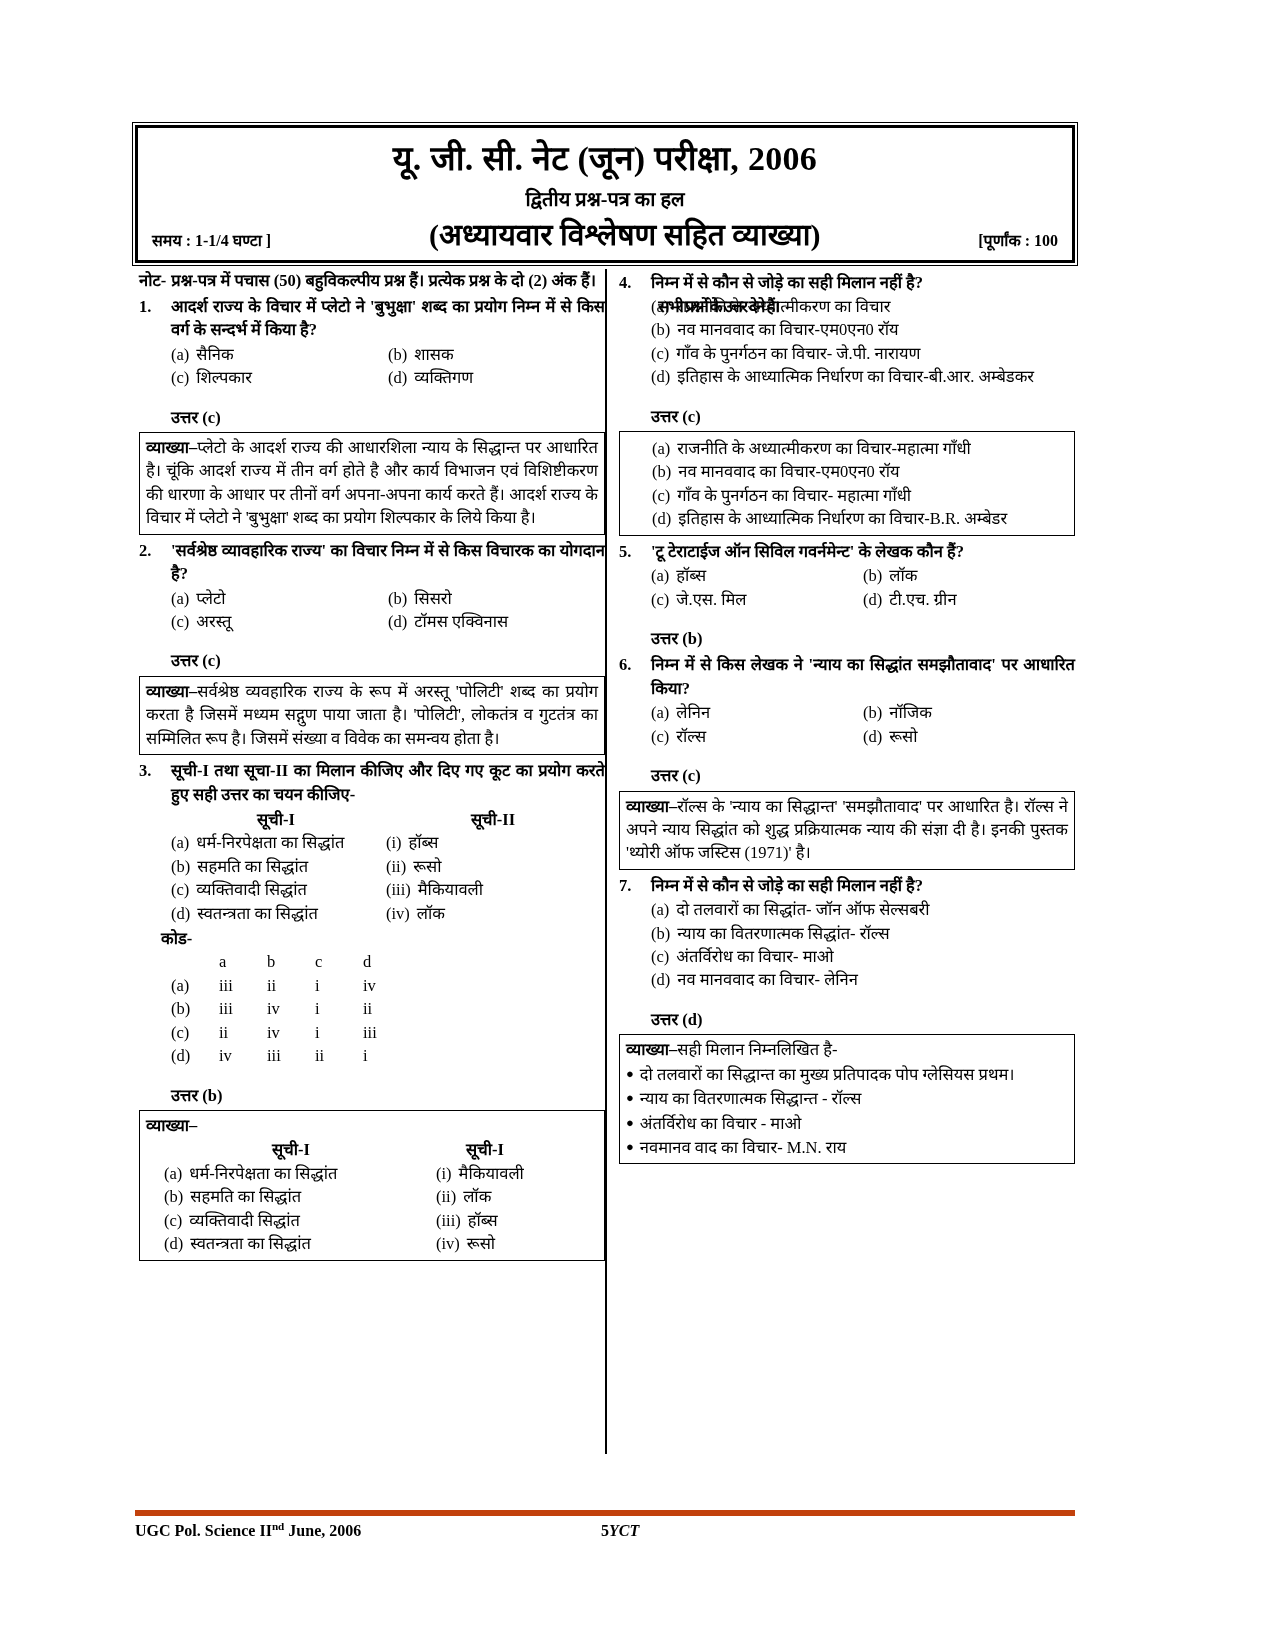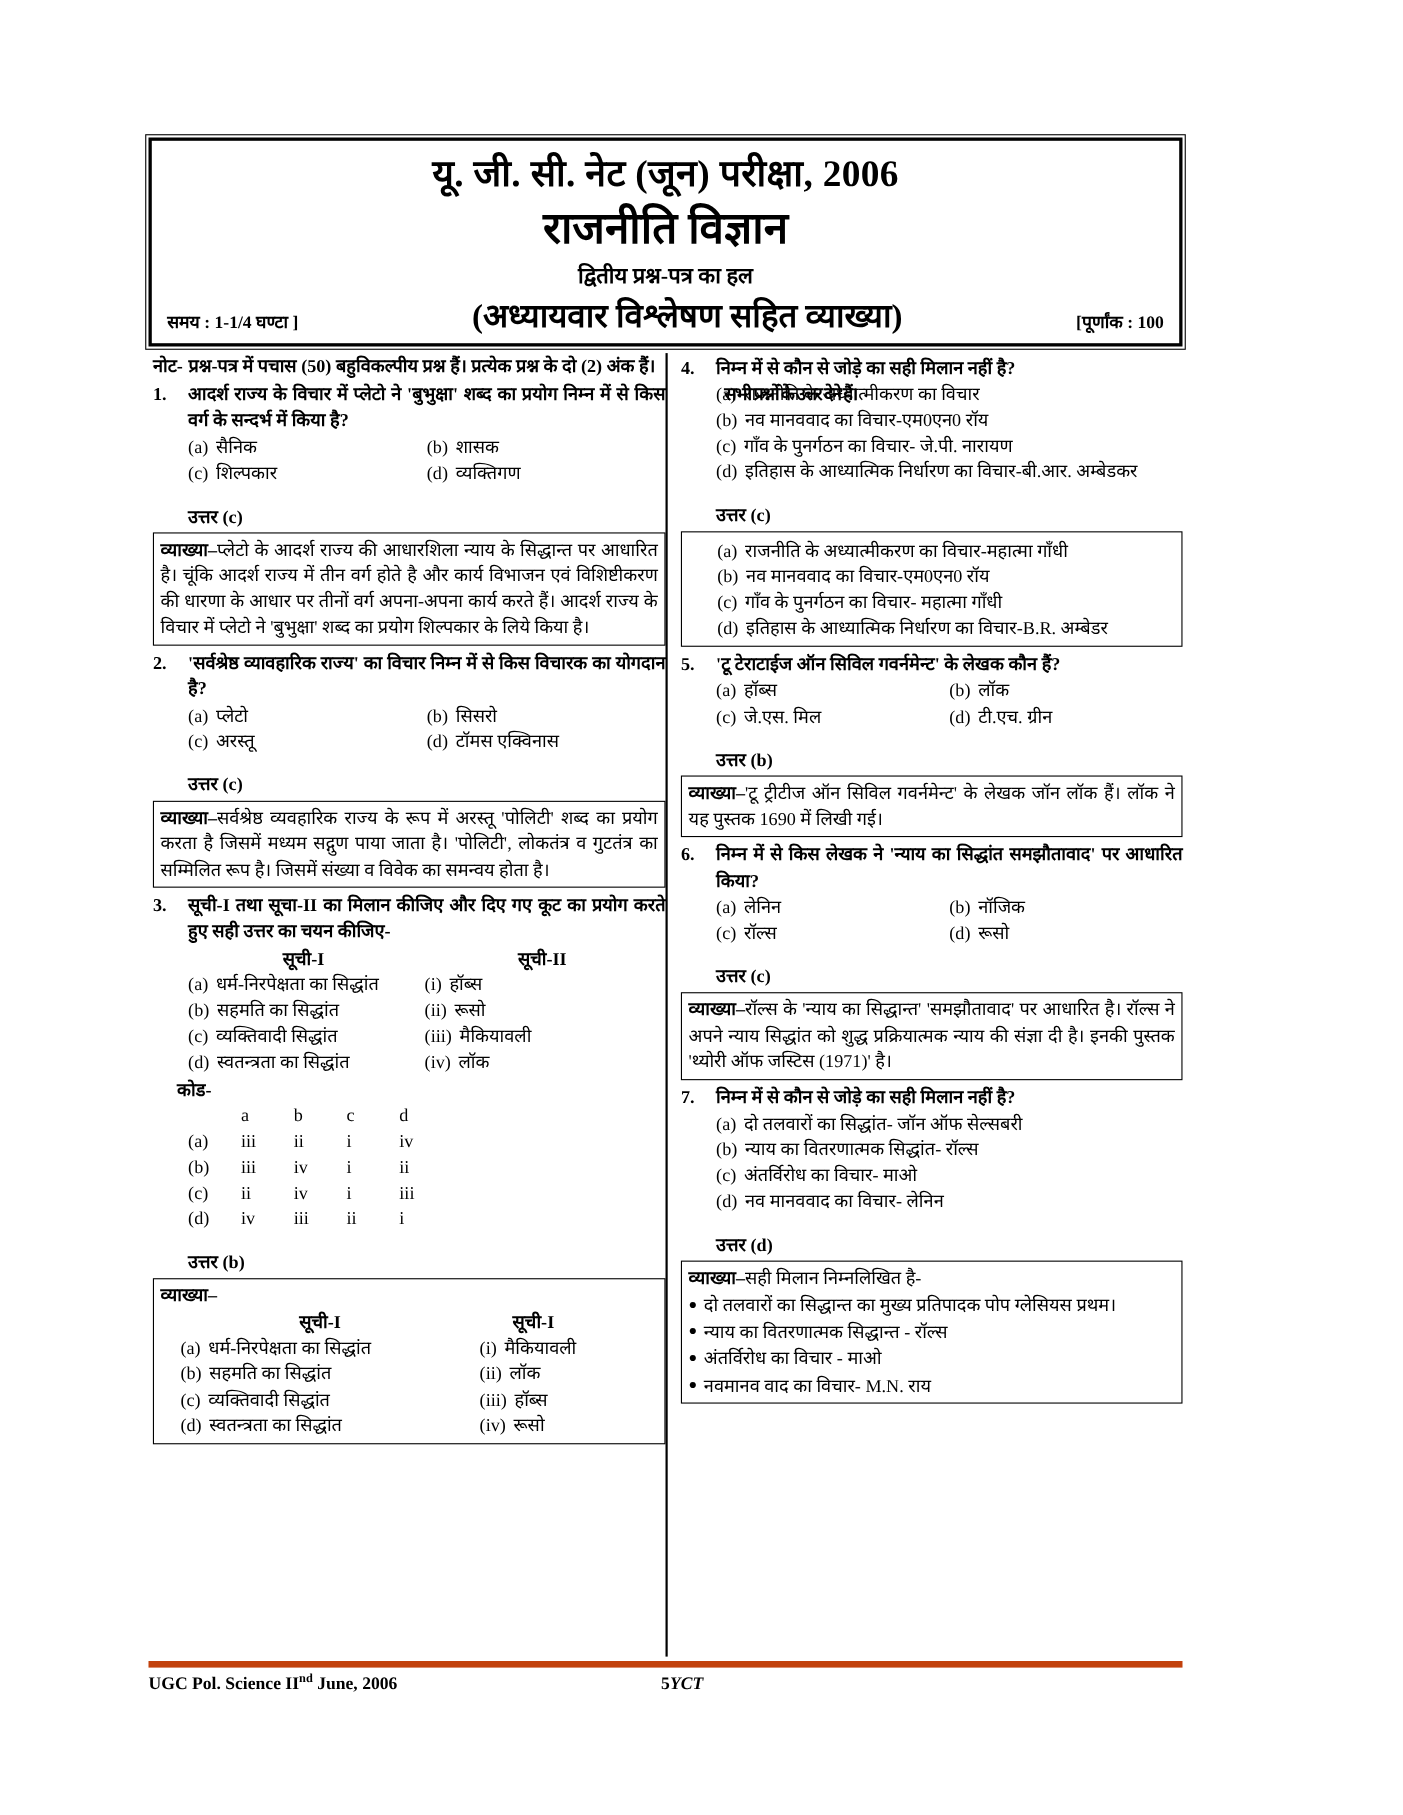--- a/index.html
+++ b/index.html
@@ -262,21 +262,20 @@
   .footer-right { flex: 1; text-align: left; font-style: italic; }
   sup { font-size: 0.7em; vertical-align: super; }
 </style>
 </head>
 <body>
 
 <div class="page">
 
   <div class="banner">
     <div class="banner-line1">यू. जी. सी. नेट (जून) परीक्षा, 2006</div>
-    <div class="banner-line2">राजनीति विज्ञान</div>
     <div class="banner-line3">द्वितीय प्रश्न-पत्र का हल</div>
     <div class="banner-row">
       <div class="banner-time">समय : 1-1/4 घण्टा ]</div>
       <div class="banner-center">(अध्यायवार विश्लेषण सहित व्याख्या)</div>
       <div class="banner-marks">[पूर्णांक : 100</div>
     </div>
   </div>
 
   <div class="columns">
 
@@ -575,23 +574,20 @@
           <div class="opt opt-half">
             <span class="opt-lbl">(d)</span>
             <span class="opt-txt">टी.एच. ग्रीन</span>
           </div>
         </div>
       </div>
       <div class="ans">
         <span>उत्तर</span>
         <span>(b)</span>
       </div>
-      <div class="expl">
-        <p><span class="expl-lead">व्याख्या–</span><span>'टू ट्रीटीज ऑन सिविल गवर्नमेन्ट' के लेखक जॉन लॉक हैं। लॉक ने यह पुस्तक 1690 में लिखी गई।</span></p>
-      </div>
 
       <div class="q">
         <span class="q-num">6.</span>
         <span class="q-text">निम्न में से किस लेखक ने 'न्याय का सिद्धांत समझौतावाद' पर आधारित किया?</span>
       </div>
       <div class="opts">
         <div class="opt-row">
           <div class="opt opt-half">
             <span class="opt-lbl">(a)</span>
             <span class="opt-txt">लेनिन</span>

